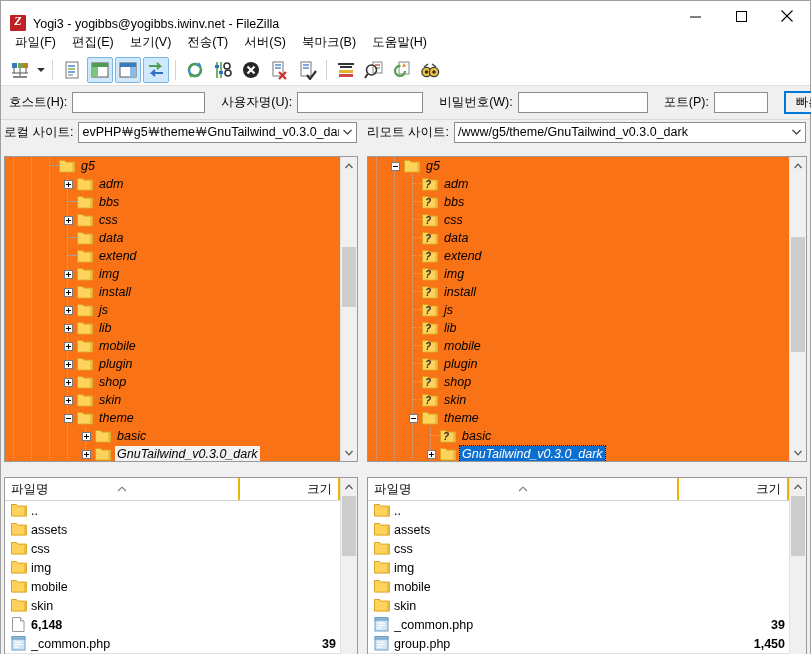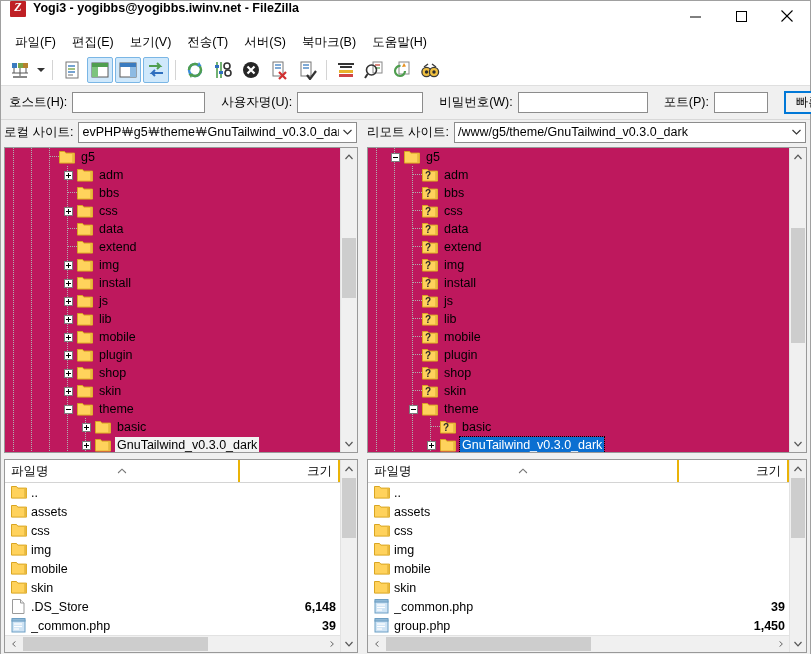--- a/index.html
+++ b/index.html
@@ -18,23 +18,22 @@
     position: relative;
     background: #f0f0f0;
     border: 1px solid #a0a0a0;
     display: flex; flex-direction: column;
   }
 
   
   .titlebar {
     height: 30px; min-height: 30px;
     background: #ffffff;
-    display: flex; align-items: flex-start;
+    display: flex; align-items: flex-end;
     position: relative;
-    font-weight: bold;
   }
   .app-icon {
     width: 16px; height: 16px; margin-left: 9px; margin-right: 7px;
     background: #bf2025;
     border-radius: 1px;
     position: relative;
     display: inline-block;
   }
   .app-icon:after {
     content: "Z";
@@ -169,25 +168,26 @@
   }
   .sitecombo .chev {
     width: 17px; display: flex; align-items: center; justify-content: center;
   }
   .chev-svg { width: 9px; height: 6px; }
 
   
   .treepanel {
     height: 306px; min-height: 306px;
     border: 1px solid #999;
-    background: #be185d;
+    background: #f97316;
     display: flex;
     overflow: hidden;
-    margin: 3px 3px;
+    margin: 12px 3px;
     position: relative;
+    font-style: italic;
   }
   .treeview {
     flex: 1; position: relative; overflow: hidden;
     font-size: 12.5px;
   }
   .trow {
     height: 18px; display: flex; align-items: center;
     white-space: nowrap; position: relative;
   }
   .tw { width: 18px; height: 18px; flex: 0 0 18px;
@@ -967,21 +967,20 @@
                       <path d="M13.2 3.6 h2.3 v9.4 h-2.3 z" fill="#e8b93f"></path>
                     </svg></span>
                   <span class="fname">skin</span>
                   <span class="fsize"></span>
                 </div>
                 <div class="frow">
                   <span class="ficon"><svg width="14" height="15" viewBox="0 0 14 15">
                       <path d="M1.5 0.5 h8 l3.5 3.5 v10.5 h-11.5 z" fill="#ffffff" stroke="#9a9a9a"></path>
                       <path d="M9.5 0.5 v3.5 h3.5" fill="#eee" stroke="#9a9a9a"></path>
                     </svg></span>
-                  <span class="fname">.DS_Store</span>
                   <span class="fsize">6,148</span>
                 </div>
                 <div class="frow">
                   <span class="ficon"><svg width="15" height="15" viewBox="0 0 15 15">
                       <rect x="1" y="2" width="13" height="12" fill="#cfe4f5" stroke="#6d9fc4"></rect>
                       <rect x="1" y="0.5" width="13" height="2.6" fill="#8fb8d6" stroke="#6d9fc4"></rect>
                       <line x1="3" y1="6" x2="11" y2="6" stroke="#ffffff" stroke-width="1.2"></line>
                       <line x1="3" y1="8.5" x2="11" y2="8.5" stroke="#ffffff" stroke-width="1.2"></line>
                       <line x1="3" y1="11" x2="8" y2="11" stroke="#ffffff" stroke-width="1.2"></line>
                     </svg></span>

